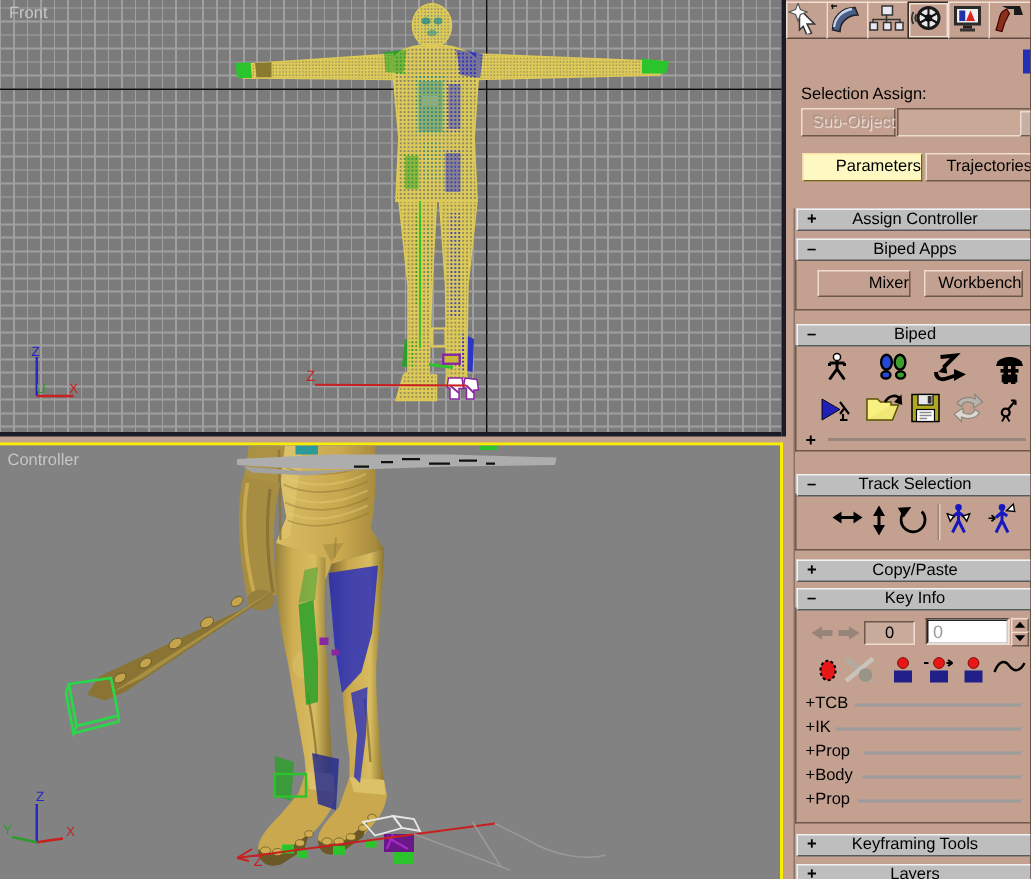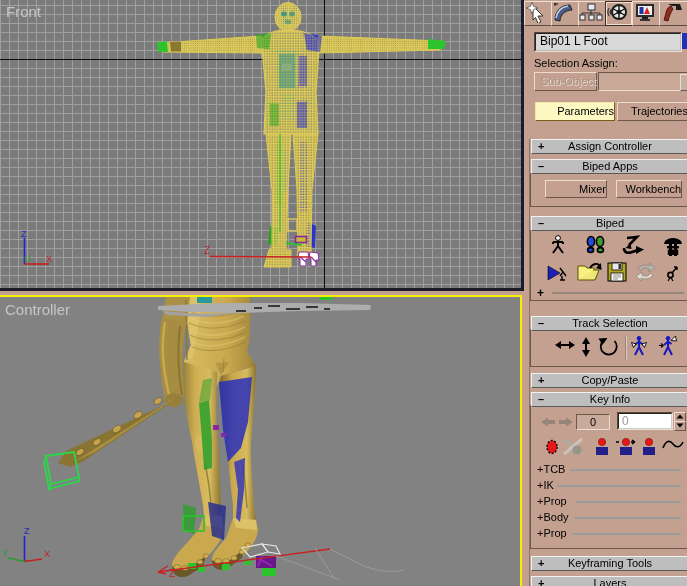--- a/index.html
+++ b/index.html
@@ -9,21 +9,21 @@
   repeating-linear-gradient(to right, #a0a0a0 0 1px, transparent 1px 9px),
   repeating-linear-gradient(to bottom, #a0a0a0 0 1px, transparent 1px 9px);
  background-position: 0 0, 0 5px;}
 #fr-ax-h{left:0;top:59px;width:521px;height:1px;background:#0d0d0d}
 #fr-ax-v{left:324px;top:0;width:1px;height:288px;background:#0d0d0d}
 #fr-r-border{left:521px;top:0;width:3px;height:291px;background:#1c1c28}
 #fr-b-border{left:0;top:288px;width:521px;height:3px;background:#1c1c28}
 #vpPersp{left:0;top:297px;width:520px;height:289px;background:#828282}
 #py-top{left:0;top:295px;width:522px;height:2px;background:#f8ee00}
 #py-right{left:520px;top:295px;width:2px;height:291px;background:#f8ee00}
-.vplabel{color:#c6c6c6;font-size:15px;letter-spacing:0}
+.vplabel{color:#c6c6c6;font-size:11px;letter-spacing:0}
 #panel{left:524px;top:0;width:163px;height:586px;background:#c4a090}
 .raised{border-top:1px solid #eedccf;border-left:1px solid #eedccf;border-bottom:1px solid #6e584c;border-right:1px solid #6e584c}
 .sunken{border-top:1px solid #6e584c;border-left:1px solid #6e584c;border-bottom:1px solid #eedccf;border-right:1px solid #eedccf}
 .tab{top:1px;width:26px;height:23px;background:#c4a090;border-top:1px solid #f0e0d4;border-left:1px solid #f0e0d4;border-right:1px solid #5e4a40;border-bottom:1px solid #5e4a40}
 .hdr{left:531px;width:156px;height:13px;background:#bebebe;border-top:1px solid #f2f2f2;border-left:1px solid #f2f2f2;border-bottom:1px solid #5a5a5a;
  color:#000;font-size:11px;text-align:center;line-height:13px}
 .hdr .pm{position:absolute;left:6px;top:0;font-weight:bold;font-size:11px}
 .rbox{left:530px;width:157px;border-left:1px solid #6e584c;border-bottom:1px solid #6e584c;border-top:none}
 .btn{background:#c4a090;color:#000;font-size:11px;text-align:right}
 .blk{color:#000;font-size:11px}
@@ -304,23 +304,20 @@
    <path d="M11 12 L14 5 L17 12 Z" fill="#d22"></path>
         <rect x="6.5" y="5" width="4" height="7" fill="#23a"></rect>
    <rect x="9" y="15" width="6" height="2" fill="#222"></rect>
         <rect x="7" y="17" width="10" height="2" fill="#333"></rect>
       </svg></div>
  <div class="abs tab" style="left:659px;width:27px;border-right:none"><svg width="25" height="21" viewBox="0 0 25 21">
    <path d="M8 2 L20 2 L22 8 L16 8 L16 4 L12 4 Z" fill="#1a1a1a"></path>
    <path d="M11 4 C6 6 7 9 4 18 L8 19 C10 11 12 9 13 7 Z" fill="#8a2f1e" stroke="#400" stroke-width="0.8"></path>
       </svg></div>
 
- <div class="abs" style="left:534px;top:32px;width:146px;height:18px;border:1px solid #5a453c;border-bottom-color:#efe0d6;border-right-color:#efe0d6;background:#d9d9d9">
-   <div style="position:absolute;inset:0;border:1px solid #222;border-bottom-color:#bbb;border-right-color:#bbb;background:#d9d9d9;color:#000;font-size:12px;line-height:15px;padding-left:4px">Bip01 L Foot</div>
-    </div>
  <div class="abs" style="left:682px;top:33px;width:5px;height:16px;background:#2230b8"></div>
  <div class="abs blk" style="left:534px;top:57px">Selection Assign:</div>
 
  <div class="abs raised btn" style="left:534px;top:72px;width:61px;height:17px;line-height:17px;color:#ab9488;text-shadow:1px 1px 0 #e8d8cc">Sub-Object</div>
  <div class="abs sunken" style="left:598px;top:72px;width:89px;height:17px;background:#c9a898"></div>
  <div class="abs raised" style="left:680px;top:74px;width:7px;height:15px;background:#c4b0a4"></div>
 
  <div class="abs btn" style="left:535px;top:102px;width:78px;height:17px;line-height:17px;background:#fef9c3;border-top:1px solid #f8e6a8;border-left:1px solid #f8e6a8;border-bottom:1px solid #7c5c1e;border-right:1px solid #7c5c1e">Parameters</div>
  <div class="abs raised btn" style="left:617px;top:102px;width:70px;height:17px;line-height:17px;border-right:none">Trajectories</div>
 

